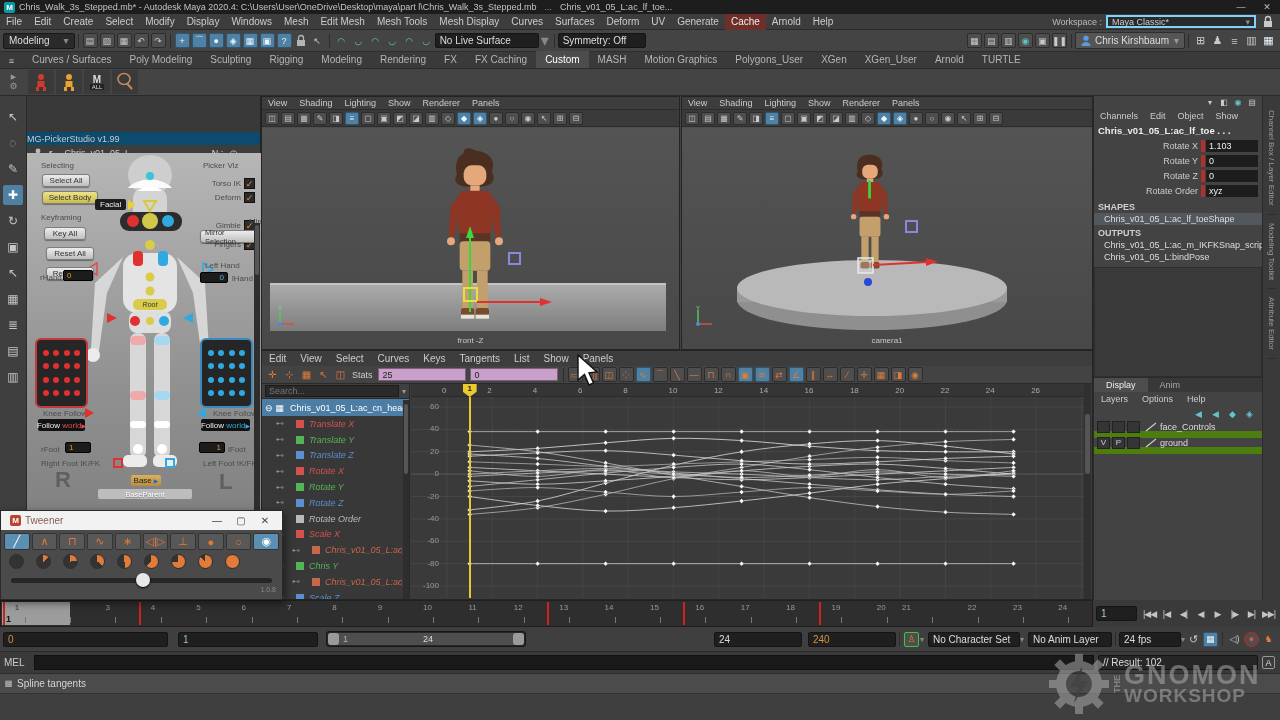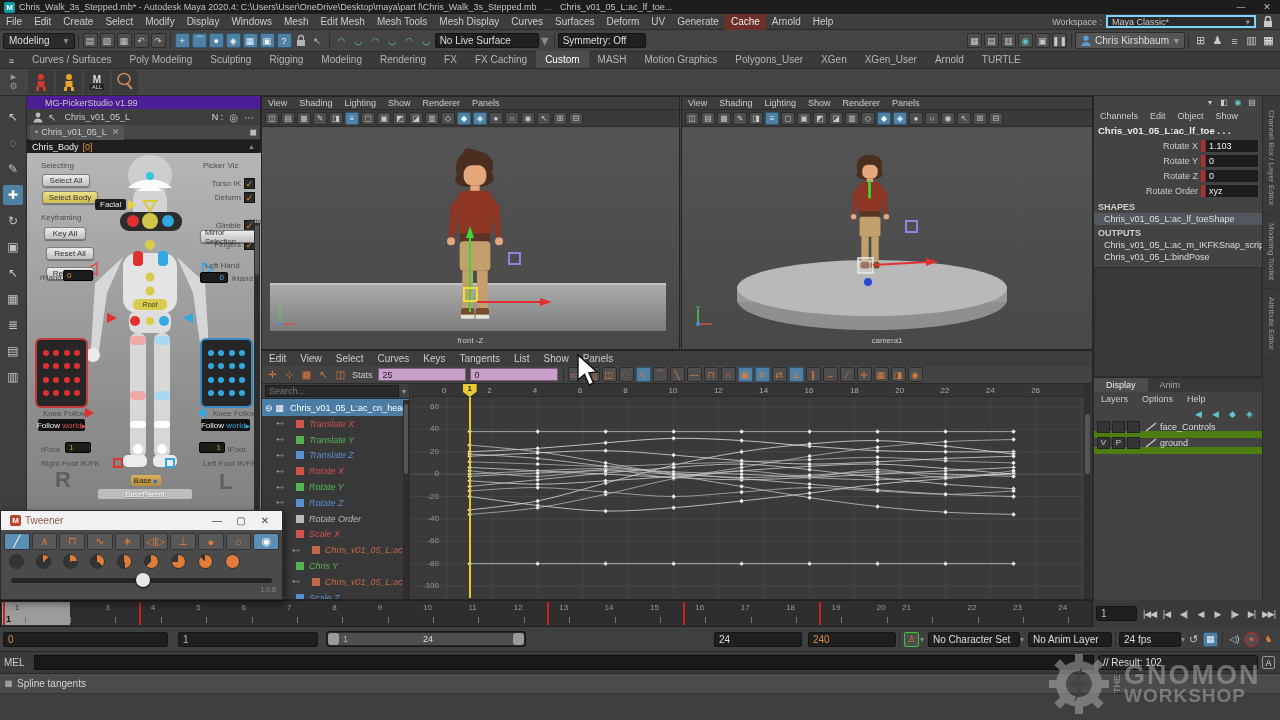--- a/index.html
+++ b/index.html
@@ -33,21 +33,21 @@
   .sht{padding:8px 9px;font-size:10px;color:#b5b5b5;height:17px;display:flex;align-items:center;}
   .sht.active{background:#4d4d4d;color:#fff;}
   .shelfrow{left:0;top:69px;width:1280px;height:27px;background:#444;display:flex;align-items:center;border-bottom:1px solid #2a2a2a;}
   .shelfitem{width:26px;height:24px;margin:0 1px;display:flex;align-items:center;justify-content:center;background:#3a3a3a;border-radius:2px;}
   
   .toolcol{left:0;top:96px;width:27px;height:504px;background:#3f3f3f;border-right:1px solid #2a2a2a;display:flex;flex-direction:column;align-items:center;padding-top:8px;}
   .tool{width:20px;height:20px;margin:3px 0;display:flex;align-items:center;justify-content:center;font-size:12px;color:#c5c5c5;border-radius:2px;}
   .tool.hl{background:#4f81a4;color:#fff;}
   
   .picker{left:27px;top:96px;width:234px;height:504px;background:#393939;border-right:1px solid #242424;font-size:9px;}
-  .pickhdr{height:13px;background:#4c1d95;color:#c9c9c9;font-size:9px;display:flex;align-items:center;padding:0 18px;}
+  .pickhdr{height:13px;background:#0c4a6e;color:#c9c9c9;font-size:9px;display:flex;align-items:center;padding:0 0;margin-top:36px;}
   .pickbar{height:16px;background:#3d3d3d;display:flex;align-items:center;padding:0 3px;color:#ccc;}
   .picktab{height:15px;background:#474747;display:flex;align-items:center;padding:0 3px;border-bottom:1px solid #2a2a2a;}
   .pickbody{position:absolute;left:0;top:57px;width:234px;height:447px;background:linear-gradient(#b6b6b6,#8f8f8f 55%,#787878);overflow:hidden;}
   .pbtn{position:absolute;background:linear-gradient(#ececec,#bfbfbf);border:1px solid #7d7d7d;border-radius:3px;color:#333;font-size:8px;height:13px;display:flex;align-items:center;justify-content:center;padding:0 4px;box-shadow:0 1px 1px rgba(0,0,0,.35);}
   .plab{position:absolute;color:#4c4c4c;font-size:8px;}
   .pfld{position:absolute;background:#1c1c1c;border:1px solid #000;height:11px;display:flex;align-items:center;padding:0 3px;font-size:8px;border-radius:2px;}
   .pchk{display:flex;align-items:center;justify-content:flex-end;position:absolute;height:12px;}
   .pchk .box{width:11px;height:11px;background:#2b2b2b;border:1px solid #111;margin-left:3px;color:#e8912c;font-size:9px;line-height:10px;text-align:center;}
   .fingergrid{position:absolute;width:53px;height:70px;border-radius:6px;background:#262626;display:grid;grid-template-columns:repeat(4,1fr);place-items:center;padding:6px 4px;}
   

